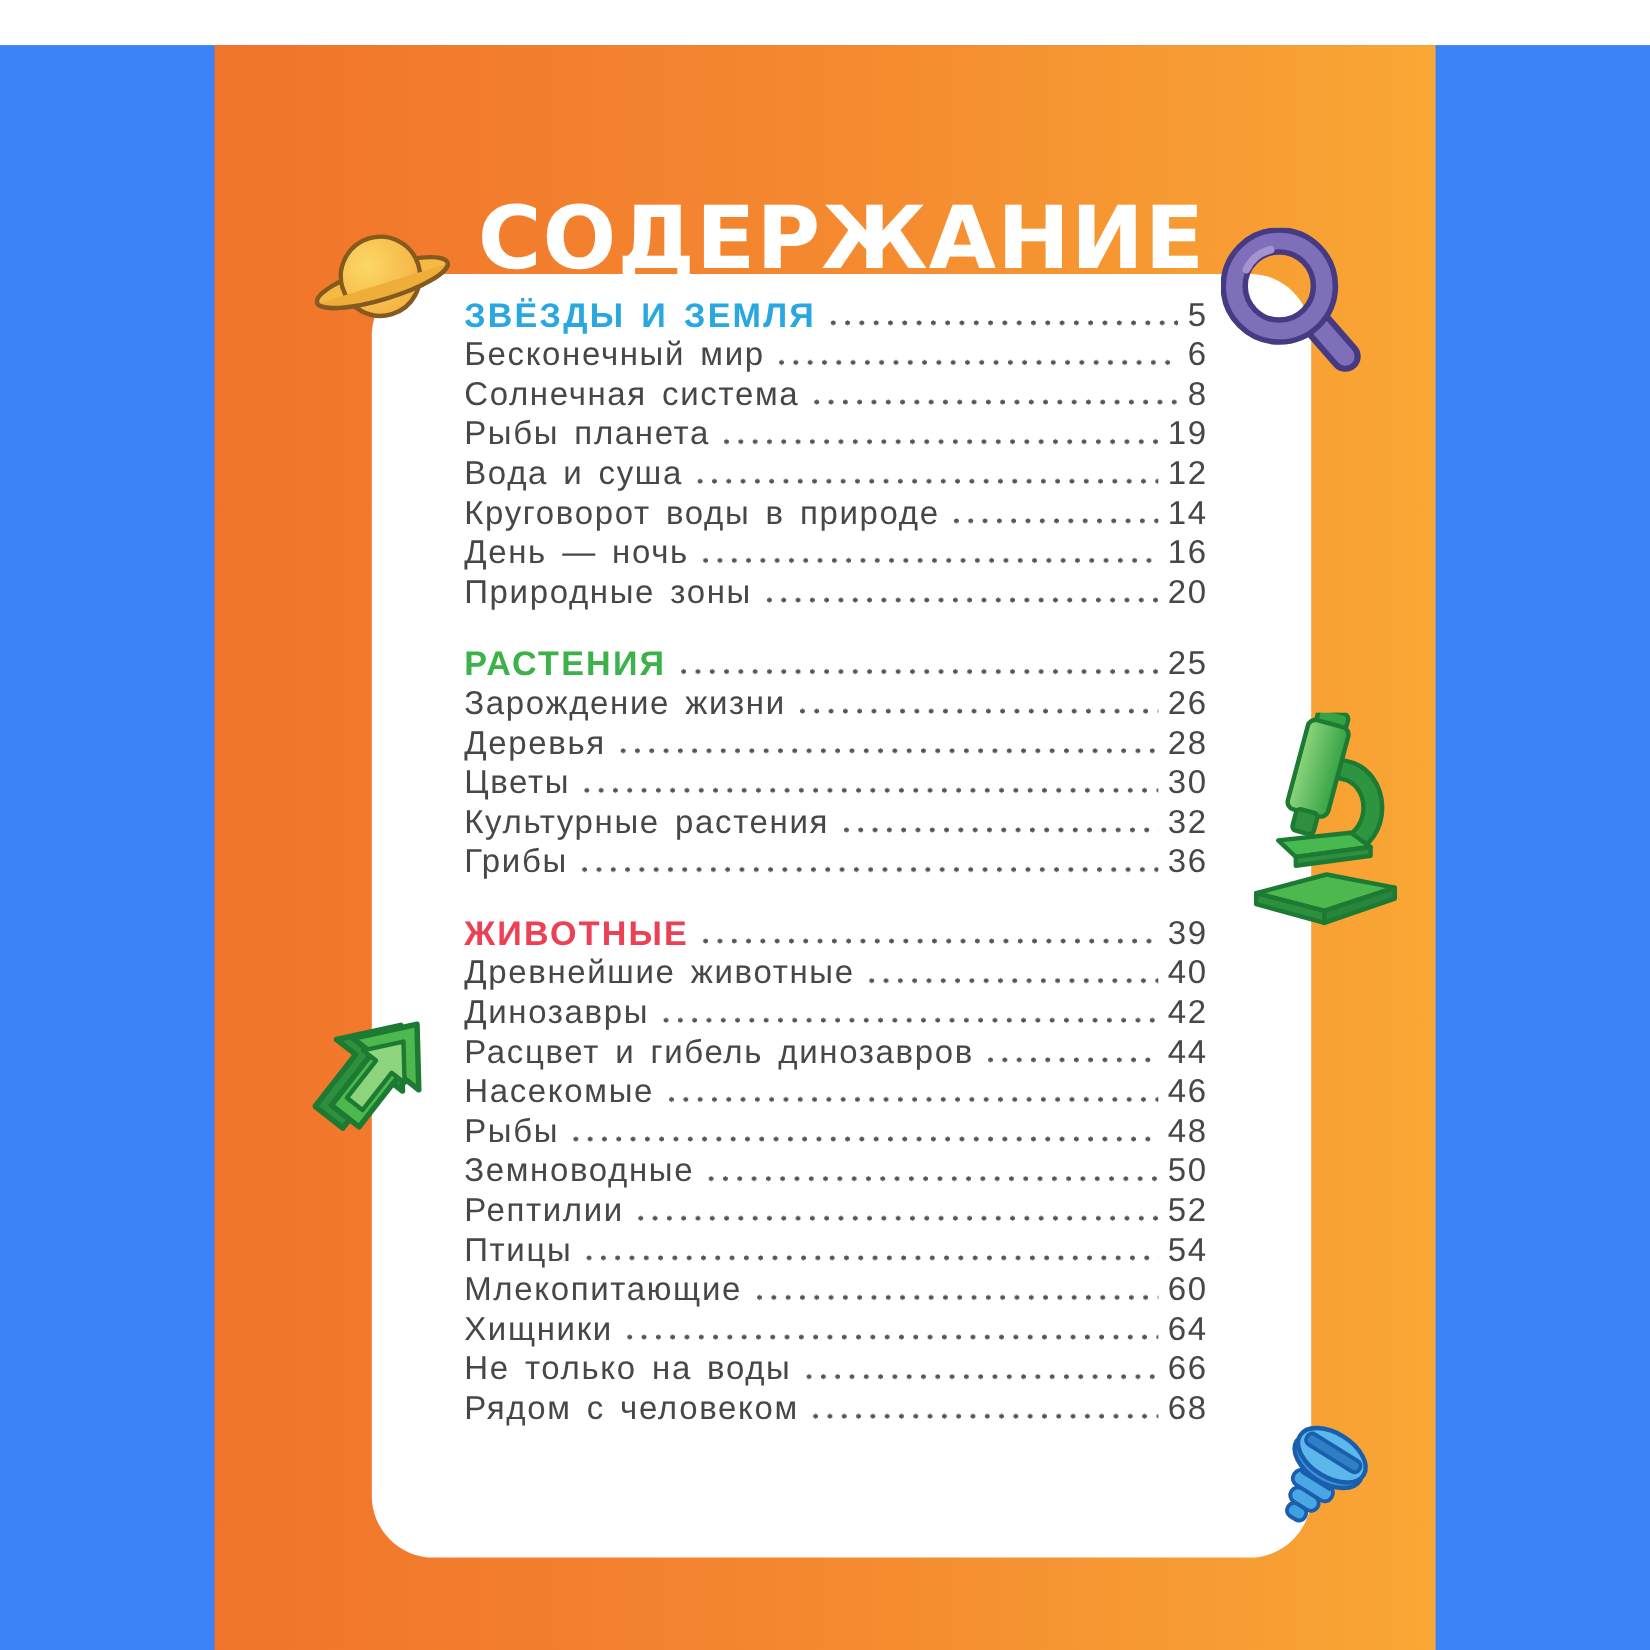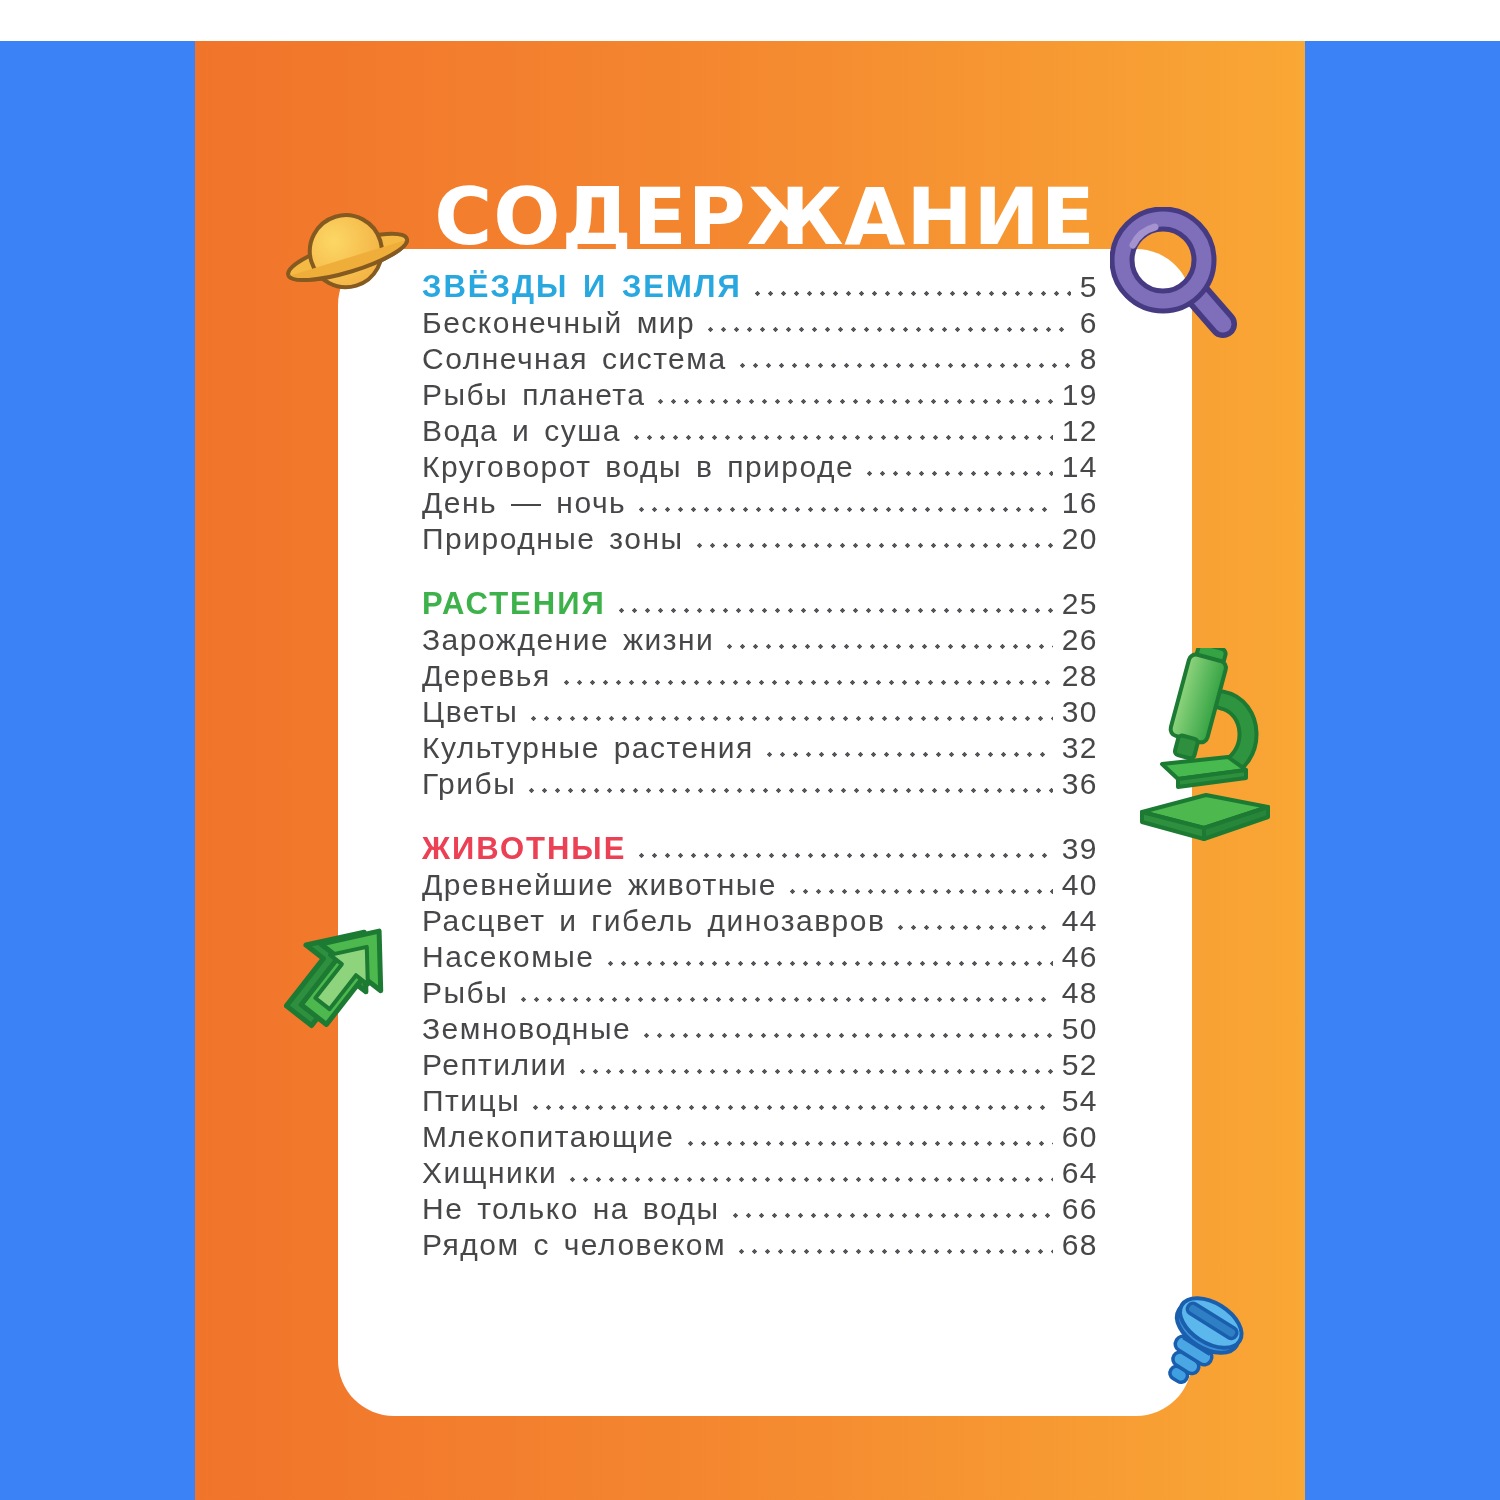--- a/index.html
+++ b/index.html
@@ -138,20 +138,25 @@
       <span class="dots"></span>
       <span class="pagenum">39</span>
     </div>
 
   <div class="toc-row">
     <span class="label">Древнейшие животные</span>
     <span class="dots"></span>
     <span class="pagenum">40</span>
   </div>
 
+  <div class="toc-row">
+    <span class="label">Динозавры</span>
+    <span class="dots"></span>
+    <span class="pagenum">42</span>
+  </div>
 
   <div class="toc-row">
     <span class="label">Расцвет и гибель динозавров</span>
     <span class="dots"></span>
     <span class="pagenum">44</span>
   </div>
 
   <div class="toc-row">
     <span class="label">Насекомые</span>
     <span class="dots"></span>

